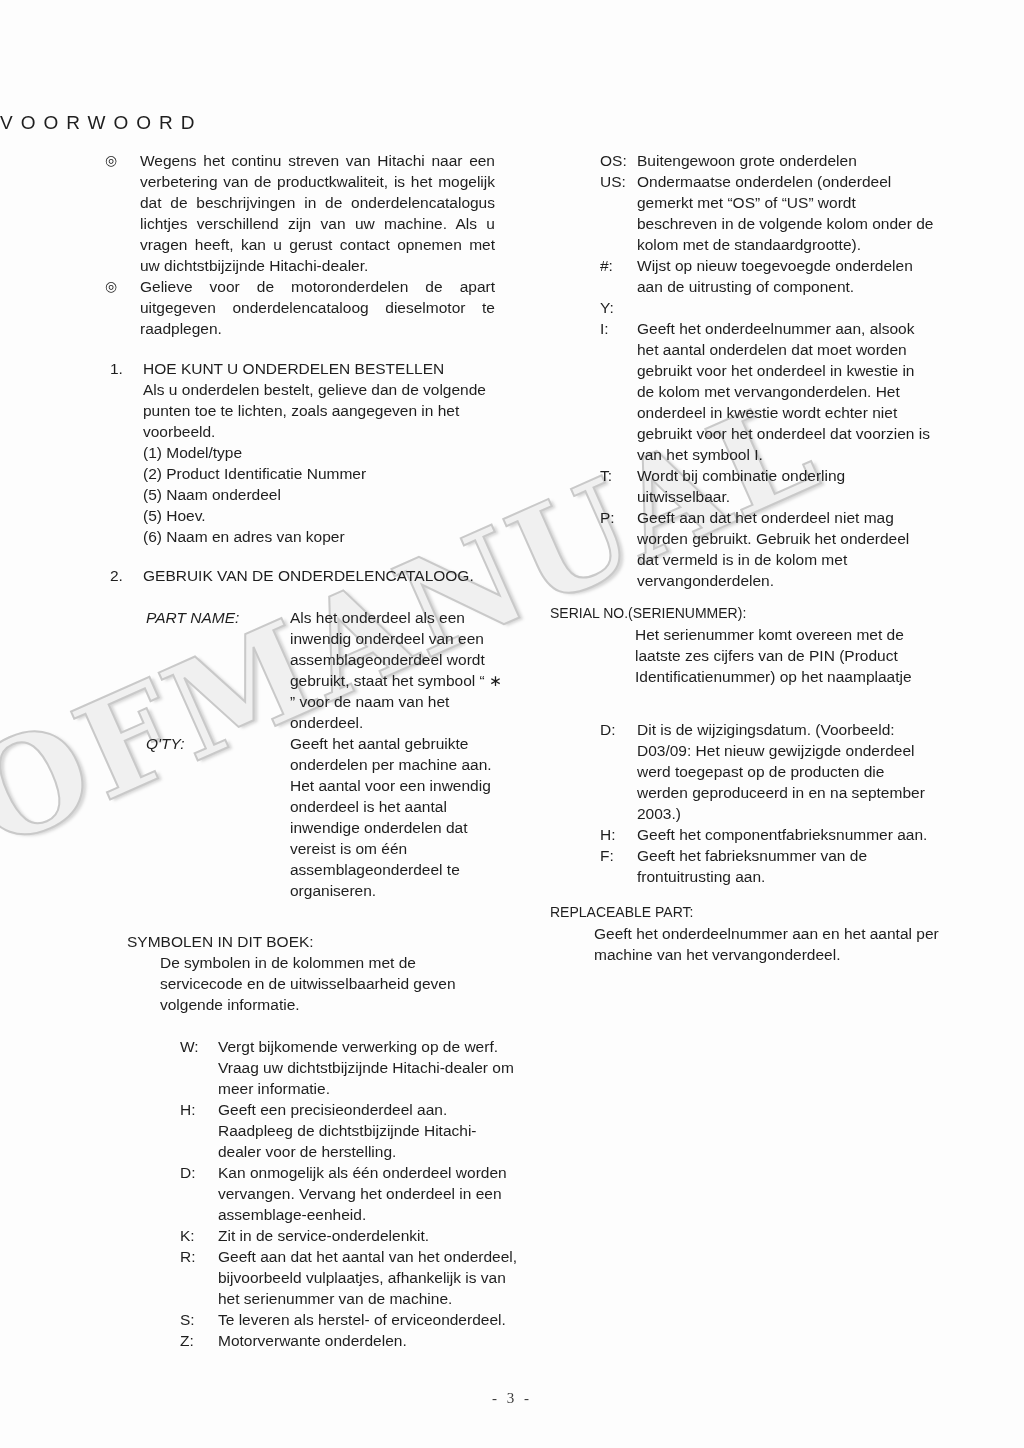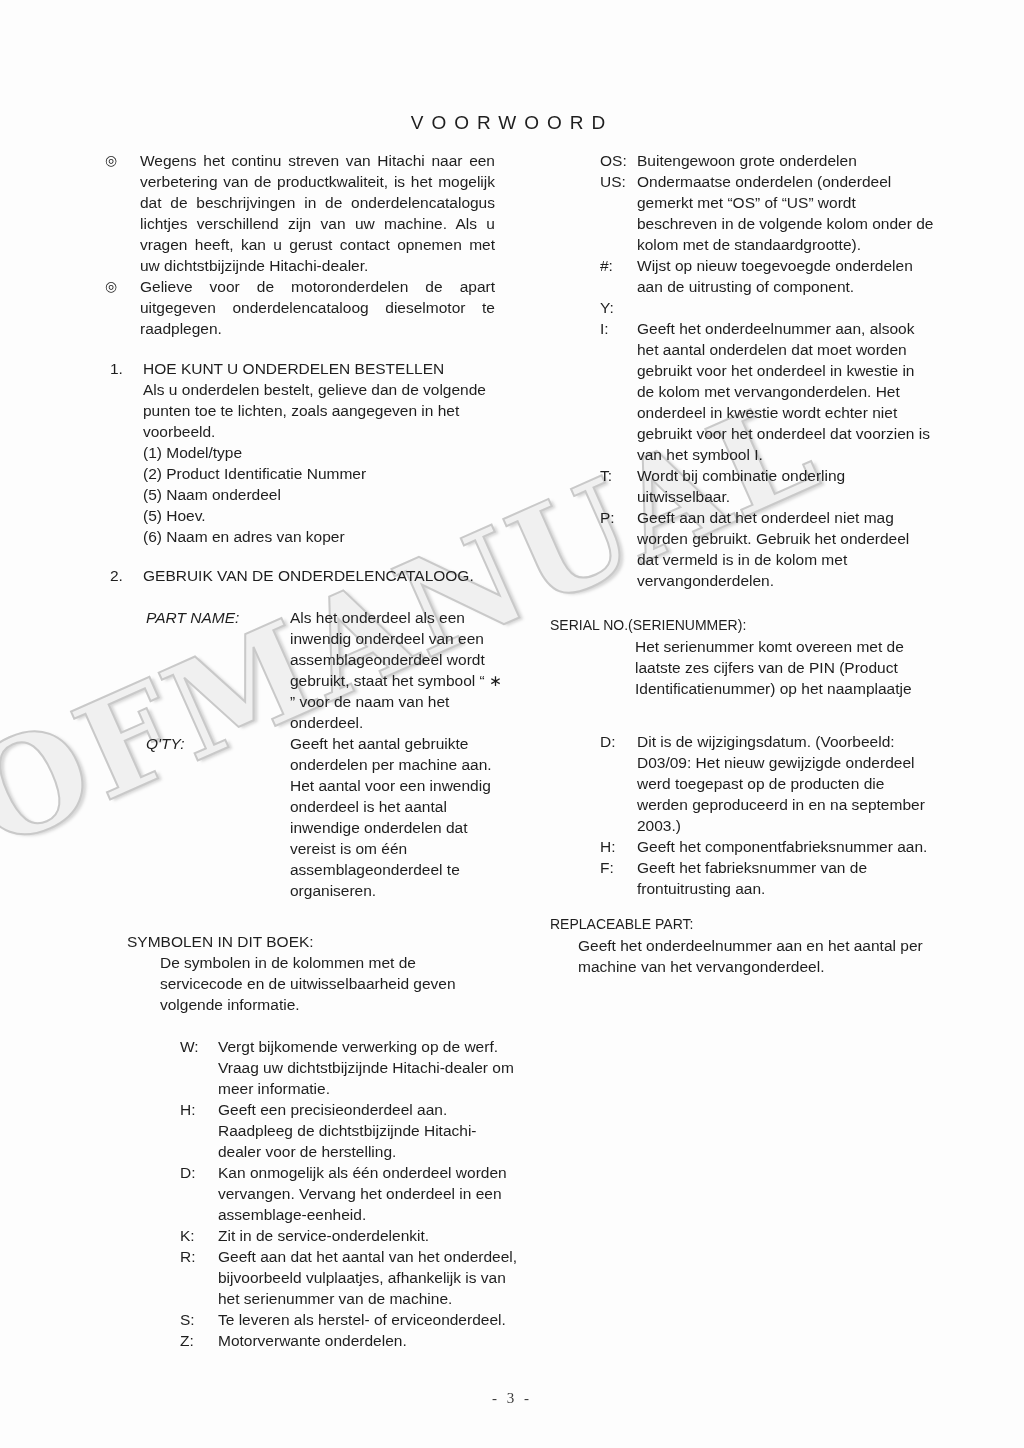--- a/index.html
+++ b/index.html
@@ -23,21 +23,21 @@
     font-size:132px; line-height:1; letter-spacing:3px;
     white-space:nowrap;
     color:#f0f0f0;
     -webkit-text-stroke:2px #c9c9c9;
     text-shadow:3px 3px 3px rgba(130,130,130,0.30);
     z-index:0;
     user-select:none;
   }
   .title{
     position:absolute; top:112px; left:0; width:100%;
-    text-align:center;
+    text-align:left;
     font-size:19px; font-weight:normal; letter-spacing:8px;
     z-index:1;
   }
   .col{ position:absolute; top:150px; z-index:1; }
   .col-left{ left:85px; width:445px; }
   .col-right{ left:550px; width:440px; }
 
   
   .brow{ display:flex; }
   .bul{ padding-left:20px; width:55px; flex:none; font-size:14px; }
@@ -57,27 +57,27 @@
   .symhead{ margin-left:42px; }
   .symintro{ margin-left:75px; width:305px; margin-bottom:21px; }
   .srow{ display:flex; }
   .scode{ margin-left:95px; width:38px; flex:none; }
   .sdef{ width:300px; }
 
   
   .rrow{ display:flex; }
   .rcode{ margin-left:50px; width:37px; flex:none; }
   .rdef{ width:298px; }
-  .rsymbols{ margin-bottom:24px; }
+  .rsymbols{ margin-bottom:12px; }
 
   .rhead{ margin-bottom:0; font-weight:normal; font-size:14px; }
   .serialbody{ margin-left:85px; width:288px; margin-bottom:32px; }
   .serialsyms{ margin-bottom:15px; }
 
-  .replbody{ margin-left:28px; width:345px; margin-bottom:21px; }
+  .replbody{ margin-left:44px; width:345px; margin-bottom:21px; }
 
   .noterow{ display:flex; }
   .notelabel{ margin-left:17px; width:88px; flex:none; }
   .notebody{ width:272px; text-align:justify; }
 
   .footer{
     position:absolute; top:1388px; left:0; width:100%;
     text-align:center;
     font-family:"Liberation Serif", serif;
     font-size:15px; letter-spacing:3px;

